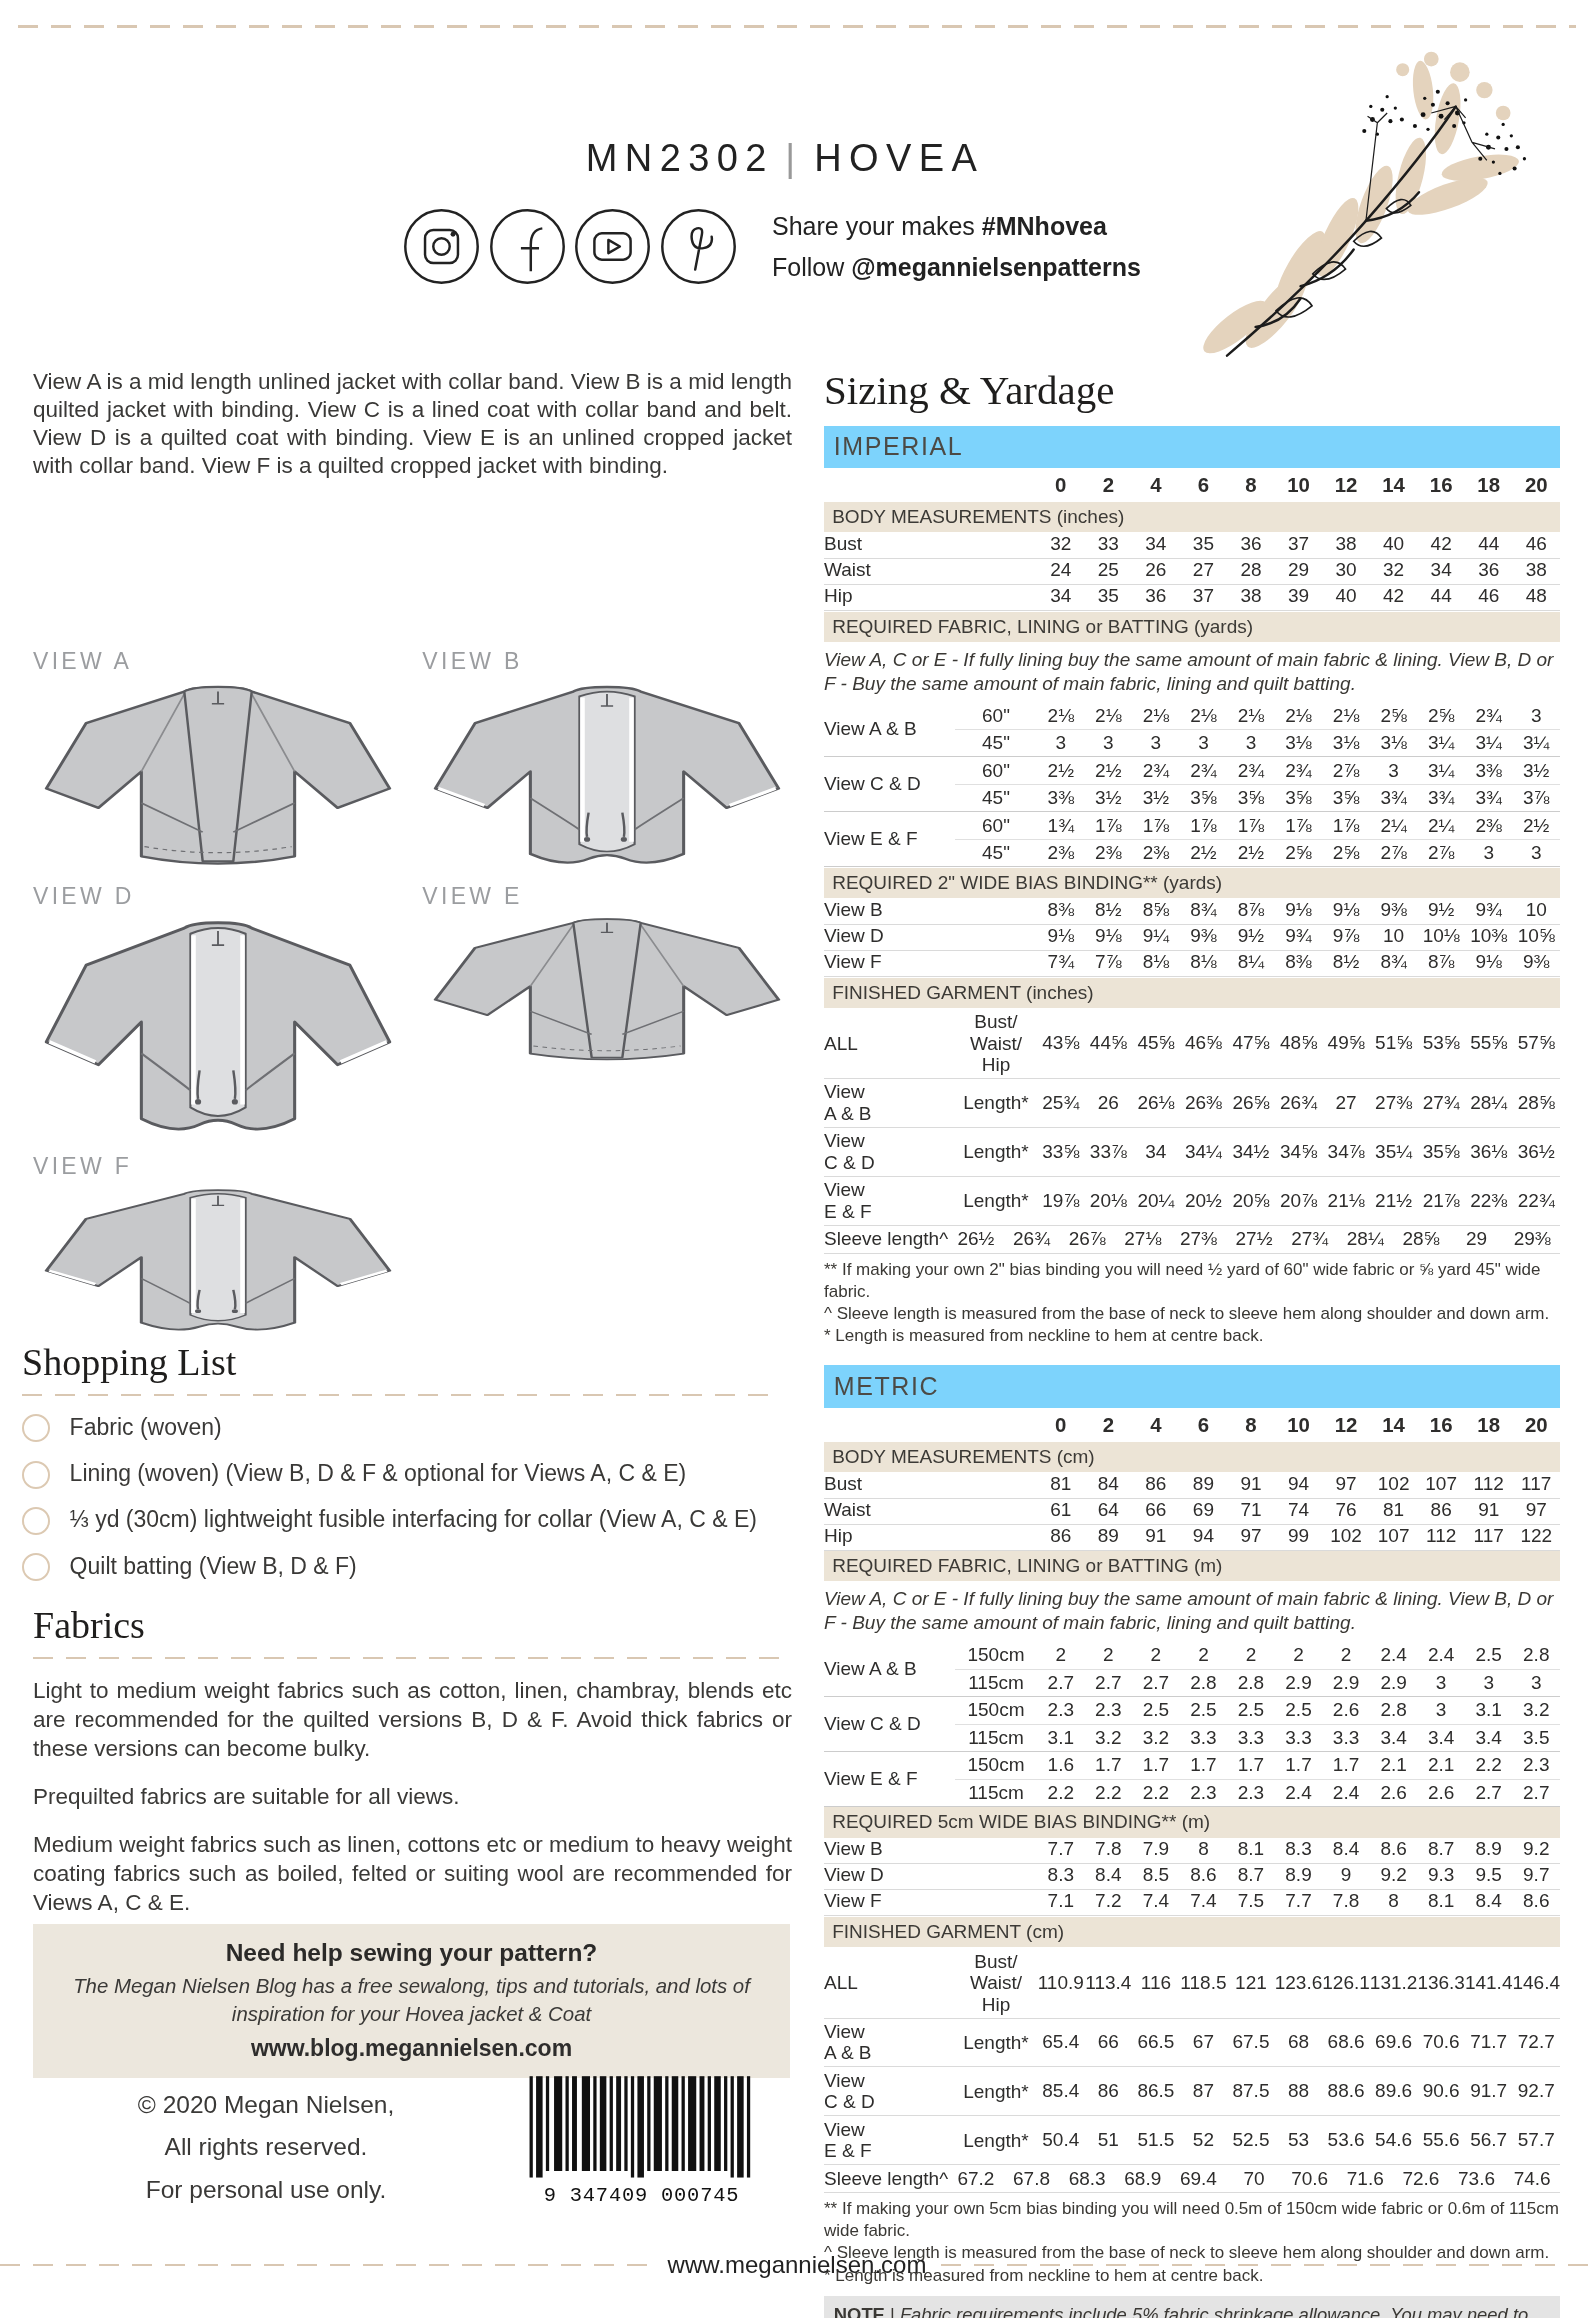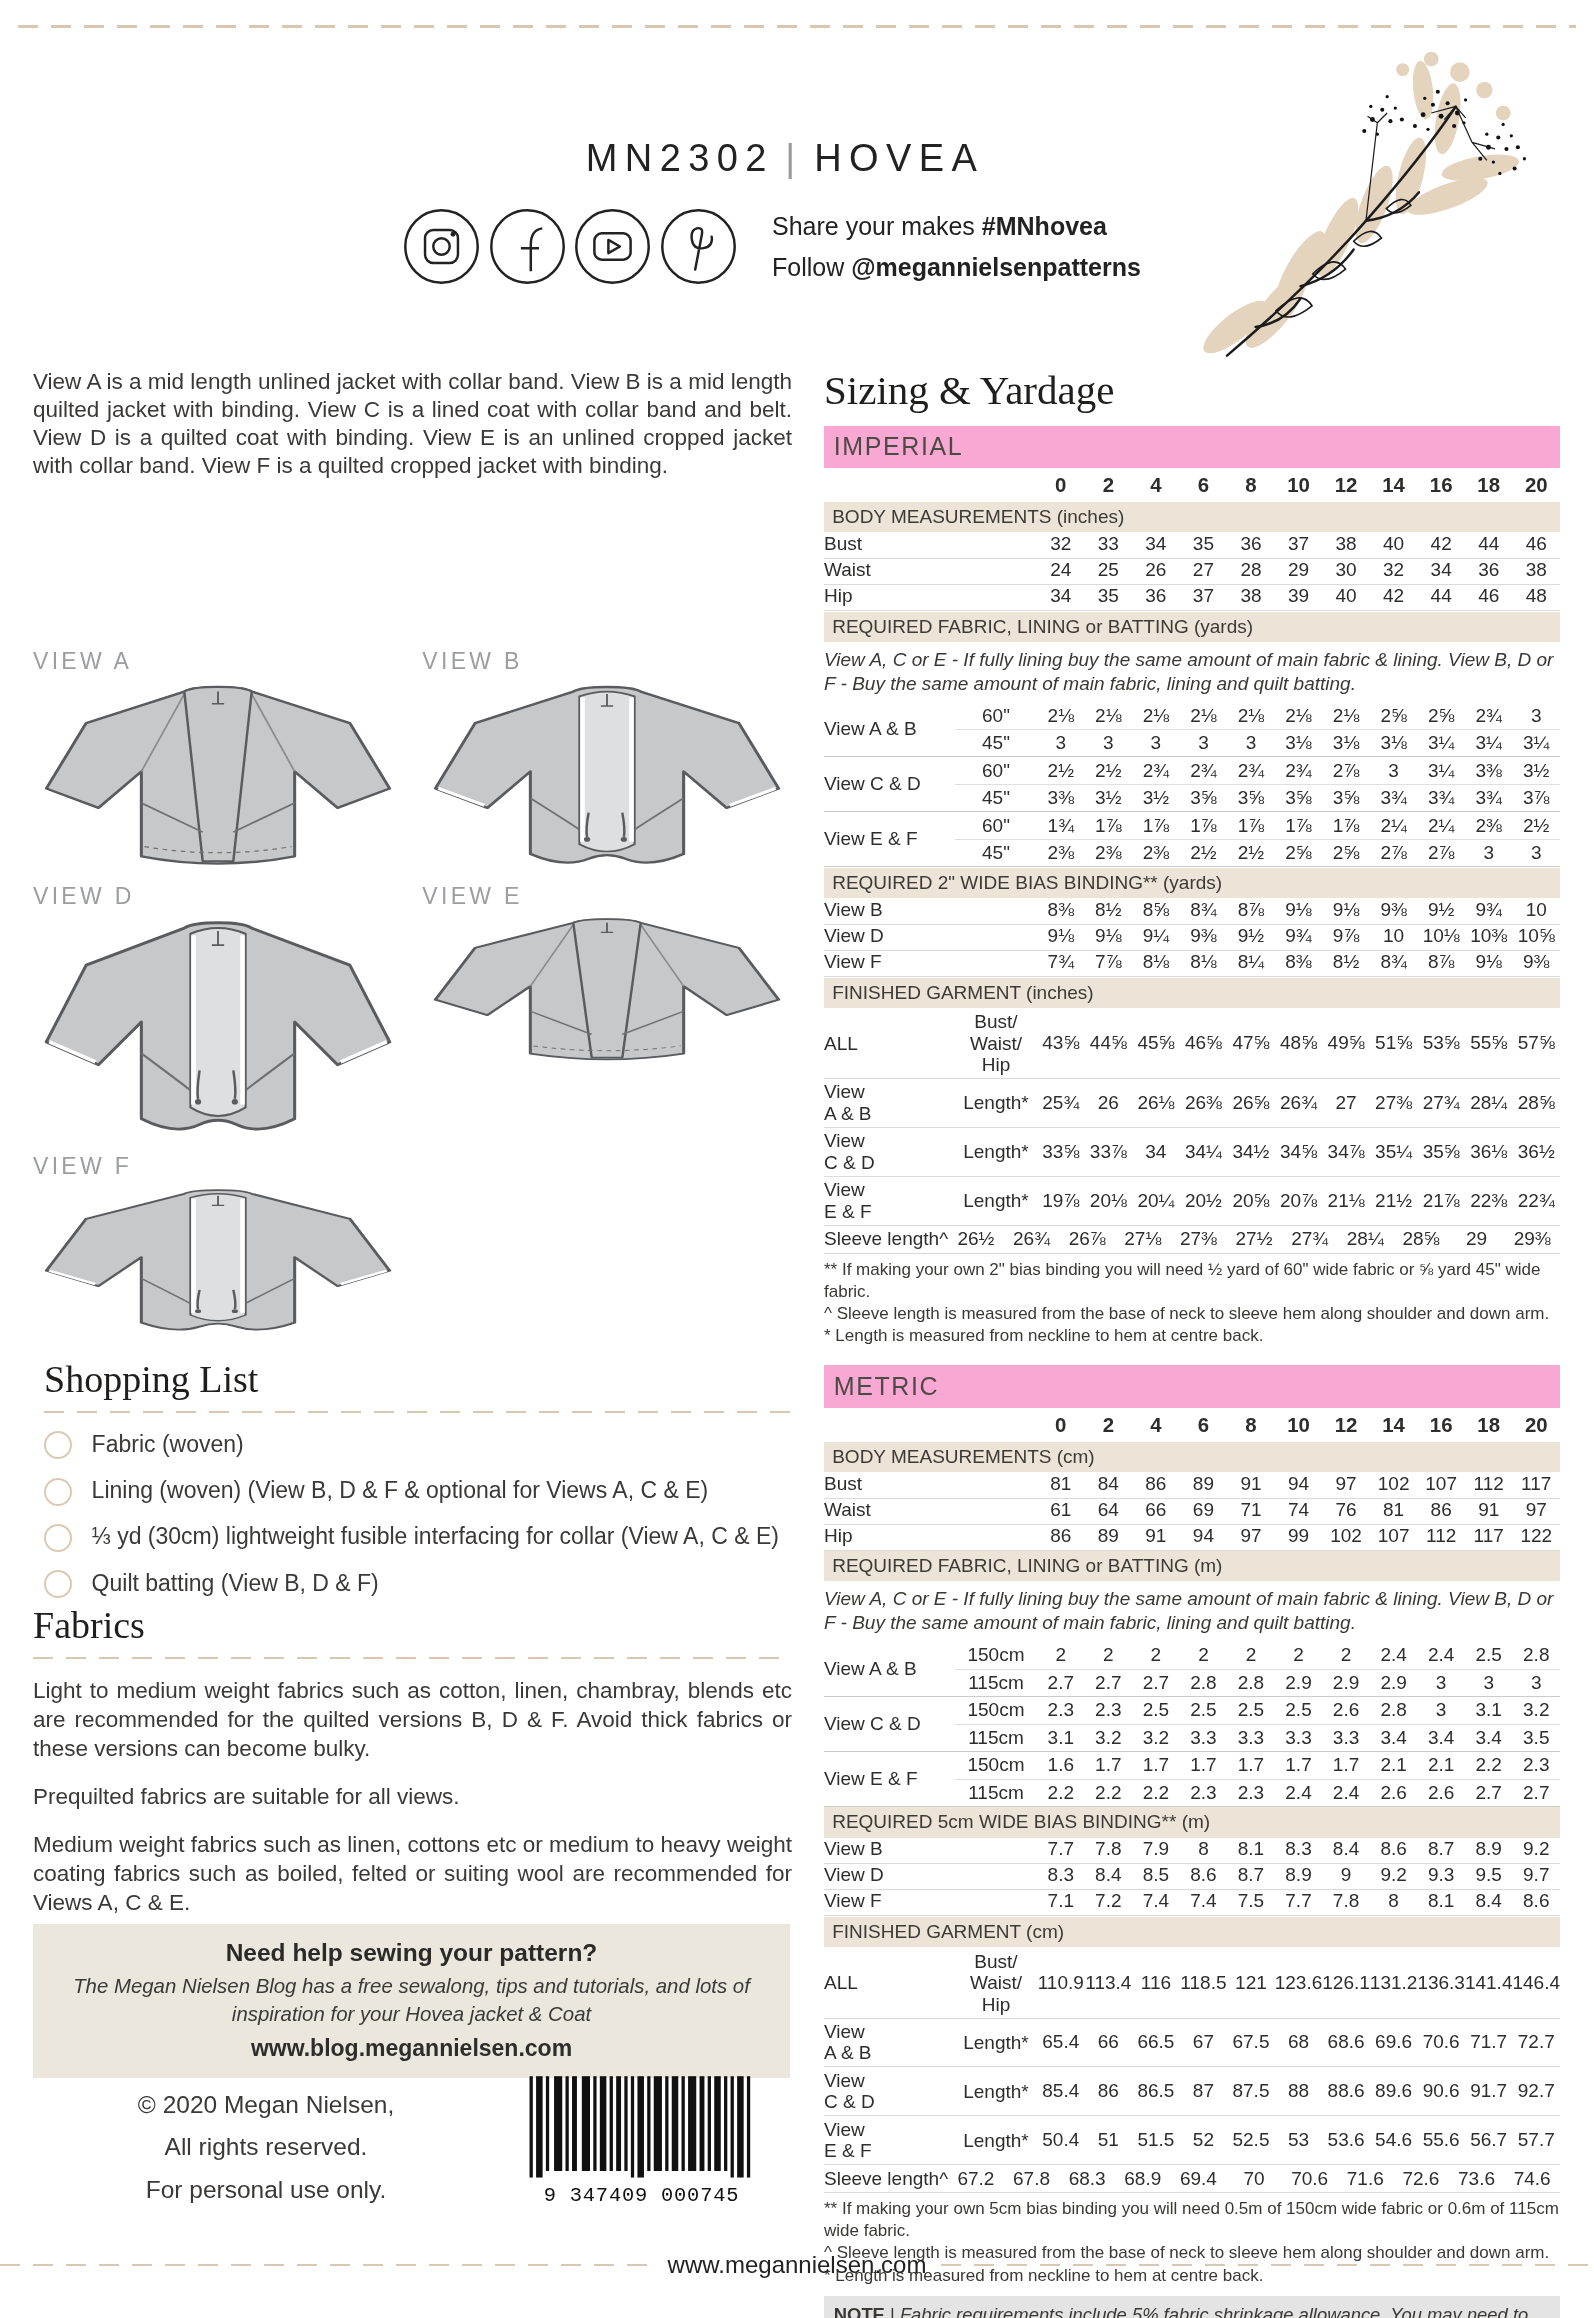--- a/index.html
+++ b/index.html
@@ -28,21 +28,21 @@
   .intro p + p { margin-top:19.6px; }
 
   .views { position:absolute; left:33px; top:648px; width:759px; }
   .views-grid { display:grid; grid-template-columns:1fr 1fr; column-gap:19.6px; }
   .view-cell { text-align:left; }
   .view-label { font-size:23px; letter-spacing:3.3px; color:#9b9da0; margin-bottom:1.6px; }
   .view-cell svg.jacket { display:block; margin:0 auto; }
 
   .left-head { font-family:"Liberation Serif", serif; font-weight:400;
     font-size:38px; color:#1f1e1d; }
-  .shopping { position:absolute; left:44px; top:1340px; width:759px;margin-top:17px; }
+  .shopping { position:absolute; left:22px; top:1340px; width:759px; }
   .shopping .dash-line, .fabrics .dash-line { margin:9.8px 0 16.4px 0; height:2.5px; }
   .shop-item { display:flex; align-items:flex-start; margin-bottom:16.4px;
     font-size:23px; line-height:1.3; color:#3a3937; }
   .shop-bullet { flex:0 0 28px; width:28px; height:28px; border:2.5px solid #dcc9b2;
     border-radius:50%; margin-right:19.6px; margin-top:1.6px; }
   .fabrics { position:absolute; left:33px; top:1603px; width:759px; }
   .fabrics p { font-size:22.5px; line-height:29px; text-align:justify; color:#3a3937; margin-bottom:19px; }
 
   .help-box { position:absolute; left:33px; top:1924px; width:757px;
     background:#ece7dd; text-align:center; padding:14.7px 33px 16.4px 33px; }
@@ -56,21 +56,21 @@
   .barcode-num { font-family:"Liberation Mono", monospace; font-size:20.4px; letter-spacing:0.8px; color:#111; }
 
   .footer { position:absolute; left:0; top:2251px; width:1594px; display:flex; align-items:center; }
   .footer .dash-line { flex:1; height:2.5px; }
   .footer-url { padding:0 14.7px; font-size:24px; color:#222; }
 
   
   .right-col { position:absolute; left:824px; top:366px; width:736px; }
   .sizing-title { font-family:"Liberation Serif", serif; font-weight:400;
     font-size:41px; color:#1f1e1d; margin-bottom:11.5px; }
-  .tband-main { background:#f9a8d4; color:#4c4a45; font-size:25px; letter-spacing:1.6px;
+  .tband-main { background:#7dd3fc; color:#4c4a45; font-size:25px; letter-spacing:1.6px;
     padding:6.5px 9.8px 7.4px 9.8px; }
   .t-sizes { display:flex; font-weight:700; font-size:20.4px; padding:5.7px 0 4.1px 0; }
   .t-sizes .sp { width:213px; }
   .t-sizes .v { flex:1; text-align:center; }
   .tband { background:#ece4d6; font-size:19px; color:#3c3a36; padding:4.1px 8.2px; margin:0.8px 0; }
   .trow { display:flex; align-items:flex-start; border-bottom:1.2px solid #dadada;
     font-size:19px; min-height:26px; }
   .trow .lab { width:213px; }
   .vals { flex:1; display:flex; }
   .vals .v { flex:1; text-align:center; }

